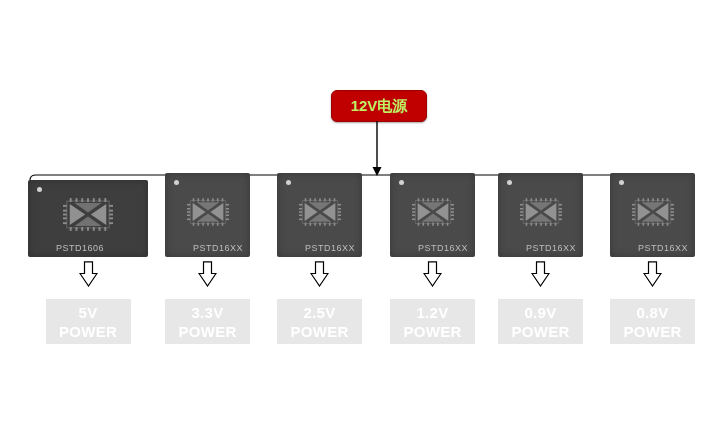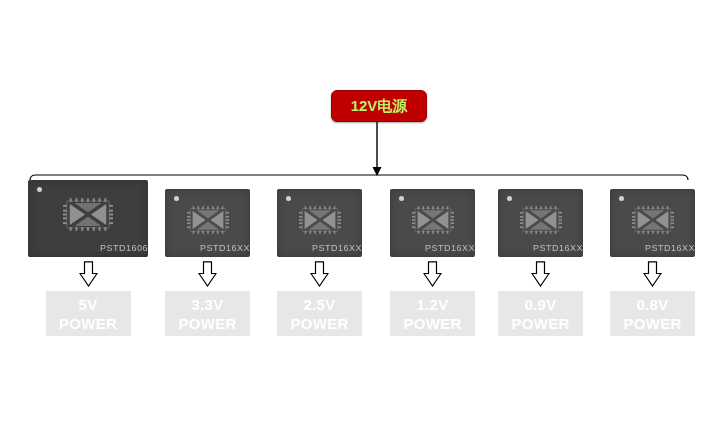--- a/index.html
+++ b/index.html
@@ -25,34 +25,34 @@
   .col-3{left:390px;width:85px;}
   .col-4{left:498px;width:85px;}
   .col-5{left:610px;width:85px;}
   .chip-wrap{height:77px;width:100%;display:flex;align-items:flex-end;}
   .chip{
     position:relative;width:100%;background:#4a4a4a;border-radius:2px;
     display:flex;align-items:center;justify-content:center;
     box-shadow:inset 0 0 8px rgba(0,0,0,.25);
   }
   .chip.large{height:77px;background:#3e3e3e;}
-  .chip.small{height:68px;}
+  .chip.small{height:84px;}
   .chip .dot{
     position:absolute;top:7px;left:9px;width:5px;height:5px;border-radius:50%;
     background:#d2d2d2;
   }
   .chip-art{width:50px;height:33px;margin-bottom:8px;}
   .chip.small .chip-art{width:42px;height:28px;margin-bottom:7px;}
   .chip-label{
-    position:absolute;bottom:4px;left:0;width:100%;text-align:right;
-    font-size:9px;color:#bdbdbd;letter-spacing:.5px;
+    position:absolute;bottom:4px;left:0;width:100%;text-align:left;
+    font-size:9px;color:#bdbdbd;letter-spacing:.5px;padding-left:28px;
   }
   .down-arrow{margin-top:4px;width:19px;height:26px;display:block;}
   .power-box{
-    margin-top:4px;width:85px;height:45px;background:#e7e7e7;
+    margin-top:12px;width:85px;height:45px;background:#e7e7e7;
     display:flex;flex-direction:column;align-items:center;justify-content:center;
     color:#ffffff;font-weight:bold;font-size:15px;line-height:19px;text-align:center;
     letter-spacing:.3px;
   }
 </style>
 </head>
 <body>
 
 <div class="stage">
 

